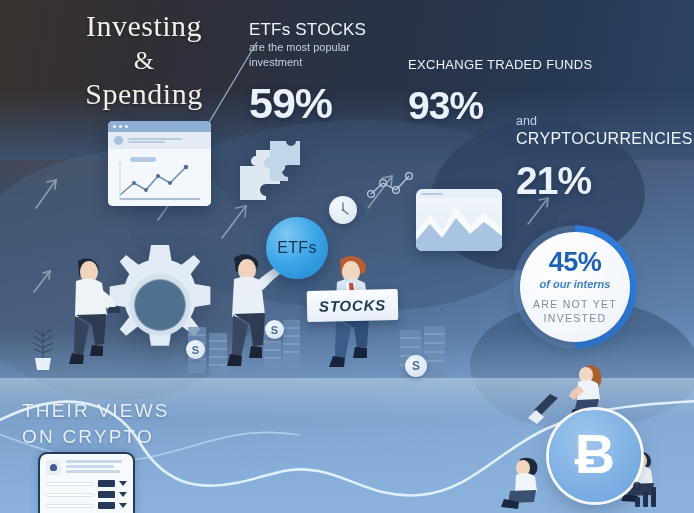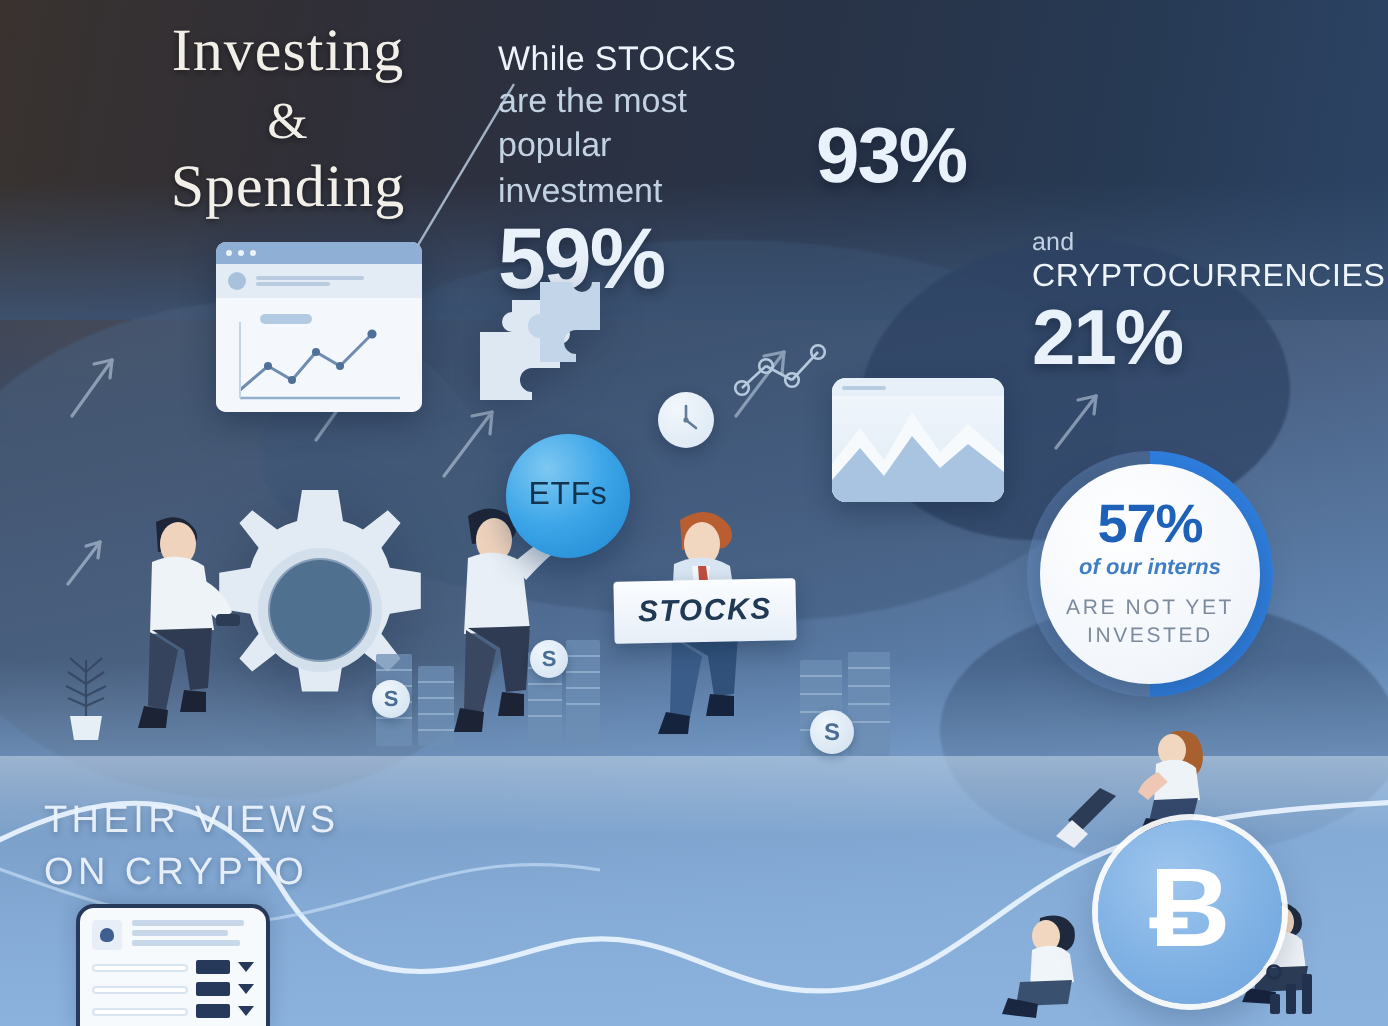--- a/index.html
+++ b/index.html
@@ -65,24 +65,24 @@
     position:absolute;left:44px;top:8px;width:200px;
     font-family:"Liberation Serif", serif;
     color:#f2efe9;text-align:center;line-height:1.22;
     font-size:30px;letter-spacing:.5px;
     text-shadow:0 1px 3px rgba(0,0,0,.45);
   }
   .title .amp{font-size:26px;display:block;}
   .stat-block{position:absolute;color:#dbe6f2;}
   .stat-lead{font-size:12.5px;line-height:1.28;color:#c3d2e2;letter-spacing:.1px;}
   .stat-head{font-size:17px;line-height:1.2;color:#eef4fb;font-weight:400;letter-spacing:.2px;}
-  .stat-sub{font-size:17px;line-height:1.3;color:#c3d2e2;}
+  .stat-sub{font-size:11px;line-height:1.3;color:#c3d2e2;}
   .stat-num{
     font-size:43px;font-weight:bold;color:#e9f1fa;line-height:1.0;
-    letter-spacing:-1px;margin-top:2px;
+    letter-spacing:-1px;margin-top:13px;
     text-shadow:0 2px 6px rgba(10,20,40,.45);
   }
   .stat-num-sm{font-size:39px;}
   .block-stocks{left:249px;top:20px;width:150px;}
   .block-etf{left:408px;top:57px;width:190px;}
   .block-crypto{left:516px;top:113px;width:175px;}
   .block-etf .stat-head{font-size:13px;letter-spacing:.3px;}
   .block-crypto .stat-head{font-size:16px;letter-spacing:.3px;}
 
   .leader-line{
@@ -130,21 +130,21 @@
   .pill{position:absolute;left:22px;top:8px;width:26px;height:5px;border-radius:3px;background:#b3cbe2;}
 
   
   .ill{position:absolute;}
   .gear{
     left:96px;top:241px;width:128px;height:128px;
     filter:drop-shadow(0 6px 14px rgba(15,30,55,.30));
   }
   .puzzle{left:236px;top:140px;width:66px;height:66px;filter:drop-shadow(0 4px 10px rgba(15,30,55,.3));}
   .sphere-etf{
-    position:absolute;left:253px;top:217px;width:62px;height:62px;border-radius:50%;
+    position:absolute;left:266px;top:217px;width:62px;height:62px;border-radius:50%;
     background:radial-gradient(circle at 33% 28%, #7ec8f2 0%, #3ba5e8 48%, #1f86cf 100%);
     box-shadow:0 7px 16px rgba(12,40,75,.40);
     display:flex;align-items:center;justify-content:center;
   }
   .sphere-etf span{color:#14334f;font-size:16px;letter-spacing:.3px;}
   .sign-stocks{
     position:absolute;left:307px;top:290px;width:91px;height:31px;
     background:linear-gradient(#fbfdff,#e6eef7);
     border-radius:2px;
     box-shadow:0 4px 10px rgba(15,35,60,.33);
@@ -251,27 +251,28 @@
     <div>Investing</div>
     <div class="amp">&amp;</div>
     <div>Spending</div>
   </div>
 
   <svg class="leader-line">
     <line x1="60" y1="2" x2="4" y2="96" stroke="#b8cade" stroke-width="1.2" opacity=".85"></line>
   </svg>
 
   <div class="stat-block block-stocks">
-    <div class="stat-head">While STOCKS</div>
+    <div class="stat-head">ETFs STOCKS</div>
     <div class="stat-sub">are the most popular</div>
     <div class="stat-sub">investment</div>
     <div class="stat-num">59%</div>
   </div>
 
   <div class="stat-block block-etf">
+    <div class="stat-head">EXCHANGE TRADED FUNDS</div>
     <div class="stat-num stat-num-sm">93%</div>
   </div>
 
   <div class="stat-block block-crypto">
     <div class="stat-lead">and</div>
     <div class="stat-head">CRYPTOCURRENCIES</div>
     <div class="stat-num stat-num-sm">21%</div>
   </div>
 
   <div class="browser">
@@ -497,21 +498,21 @@
   <div class="coin-dollar" style="left:405px;top:355px;width:22px;height:22px;font-size:12px;">
     <span>S</span>
   </div>
 
   <div class="donut-wrap">
     <svg class="donut-arc" viewBox="0 0 126 126">
       <circle cx="63" cy="63" r="57" fill="none" stroke="#6f9ad0" stroke-width="9" opacity=".35"></circle>
       <path d="M63,6 A57,57 0 0,1 63,120" fill="none" stroke="#2f7fe0" stroke-width="9" stroke-linecap="butt"></path>
     </svg>
     <div class="donut-face">
-      <div class="donut-num">57%</div>
+      <div class="donut-num">45%</div>
       <div class="donut-interns">of our interns</div>
       <div class="donut-label">
         <span>ARE NOT YET</span><br>
         <span>INVESTED</span>
       </div>
     </div>
   </div>
 
   <div class="views-title">
     <div>THEIR VIEWS</div>

